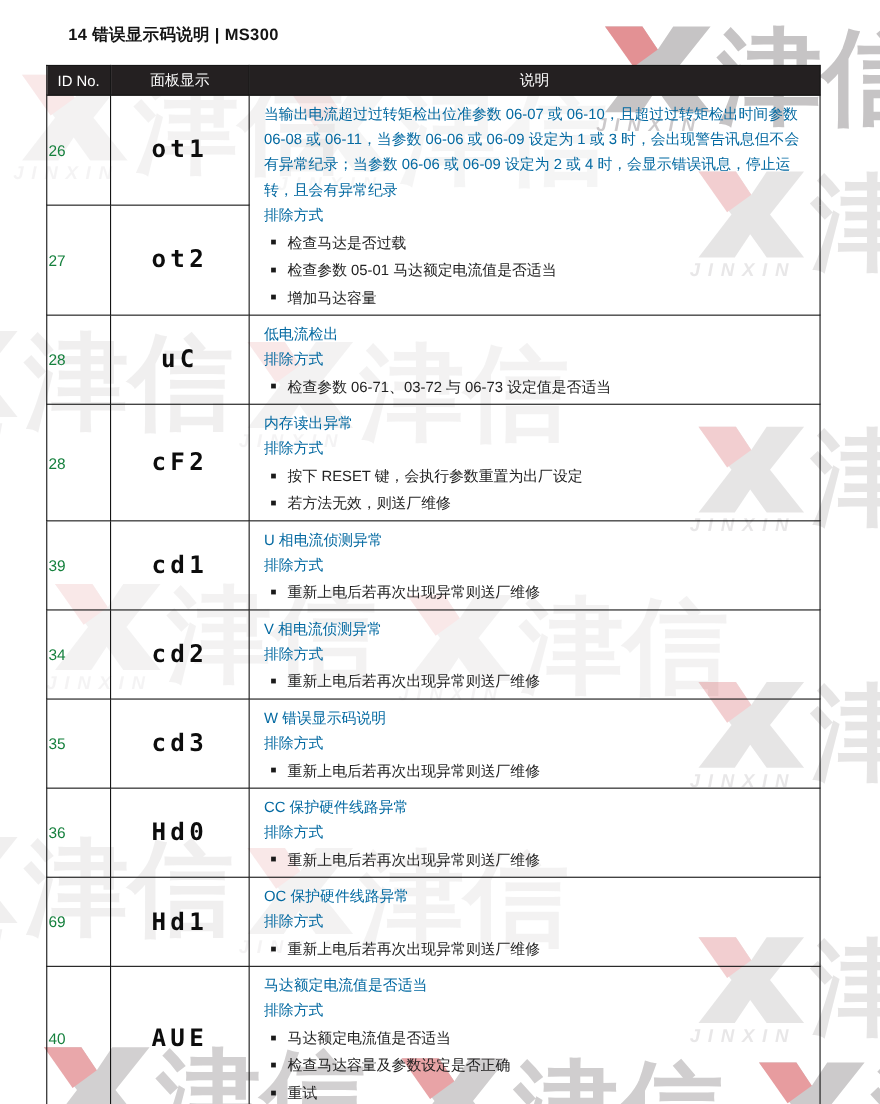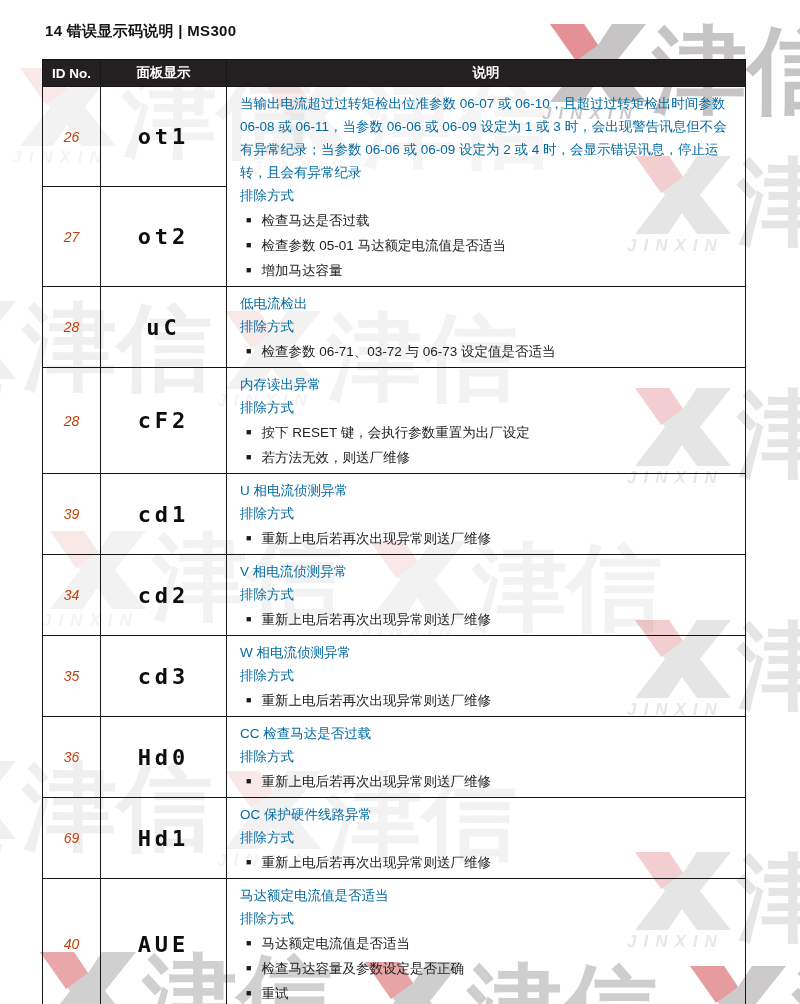--- a/index.html
+++ b/index.html
@@ -1,35 +1,35 @@
 <!DOCTYPE html>
 <html><head>
 <meta charset="utf-8">
 <style>
   html,body { margin:0; padding:0; }
   body {
     width:800px; height:1004px; background:#ffffff; position:relative; overflow:hidden;
     font-family:"Liberation Sans","DejaVu Sans",sans-serif; color:#1f1f1f;
   }
   .page-title {
-    position:absolute; left:45px; top:22px; z-index:2;
+    position:absolute; left:62px; top:22px; z-index:2;
     font-size:15px; font-weight:bold; color:#141414; letter-spacing:0.3px;
   }
   table.err-table {
     position:absolute; left:42px; top:59px; width:704px; z-index:1;
     border-collapse:collapse; table-layout:fixed;
   }
   .err-table th, .err-table td { border:1.6px solid #151515; background:transparent; }
   .err-table thead th {
-    background:#242021; color:#ffffff; font-size:13.5px; font-weight:bold;
+    background:#242021; color:#ffffff; font-size:13.5px; font-weight:normal;
     height:26px; padding:0 2px; text-align:center;
   }
   col.c-id   { width:58px; }
   col.c-code { width:126px; }
-  td.id-cell { text-align:center; vertical-align:middle; font-size:14px; color:#c2410c;font-style:italic; }
+  td.id-cell { vertical-align:middle; font-size:14px; color:#15803d; }
   td.code-cell { text-align:center; vertical-align:middle; }
   .seg {
     font-family:"DejaVu Sans Mono",monospace; font-weight:bold; font-size:22px;
     letter-spacing:4px; color:#0d0d0d;
   }
   td.desc-cell { vertical-align:top; padding:5px 12px 4px 13px; }
   .para  { font-size:13.5px; line-height:23px; color:#0369a1; }
   .bullet { display:flex; margin-top:2px; font-size:13.5px; line-height:23px; color:#222; }
   .bullet .sq { font-size:9px; line-height:23px; margin:0 10px 0 6px; color:#1a1a1a; }
   .wm-layer { position:absolute; left:0; top:0; width:800px; height:1004px; z-index:0; overflow:hidden; }
@@ -293,33 +293,33 @@
           <div class="bullet">
             <span class="sq">■</span>
             <span class="btext">重新上电后若再次出现异常则送厂维修</span>
           </div>
         </td>
       </tr>
       <tr>
         <td class="id-cell">35</td>
         <td class="code-cell"><span class="seg">cd3</span></td>
         <td class="desc-cell" rowspan="1">
-          <div class="para">W 相电流侦测异常</div>
+          <div class="para">W 错误显示码说明</div>
           <div class="para">排除方式</div>
           <div class="bullet">
             <span class="sq">■</span>
             <span class="btext">重新上电后若再次出现异常则送厂维修</span>
           </div>
         </td>
       </tr>
       <tr>
         <td class="id-cell">36</td>
         <td class="code-cell"><span class="seg">Hd0</span></td>
         <td class="desc-cell" rowspan="1">
-          <div class="para">CC 检查马达是否过载</div>
+          <div class="para">CC 保护硬件线路异常</div>
           <div class="para">排除方式</div>
           <div class="bullet">
             <span class="sq">■</span>
             <span class="btext">重新上电后若再次出现异常则送厂维修</span>
           </div>
         </td>
       </tr>
       <tr>
         <td class="id-cell">69</td>
         <td class="code-cell"><span class="seg">Hd1</span></td>

